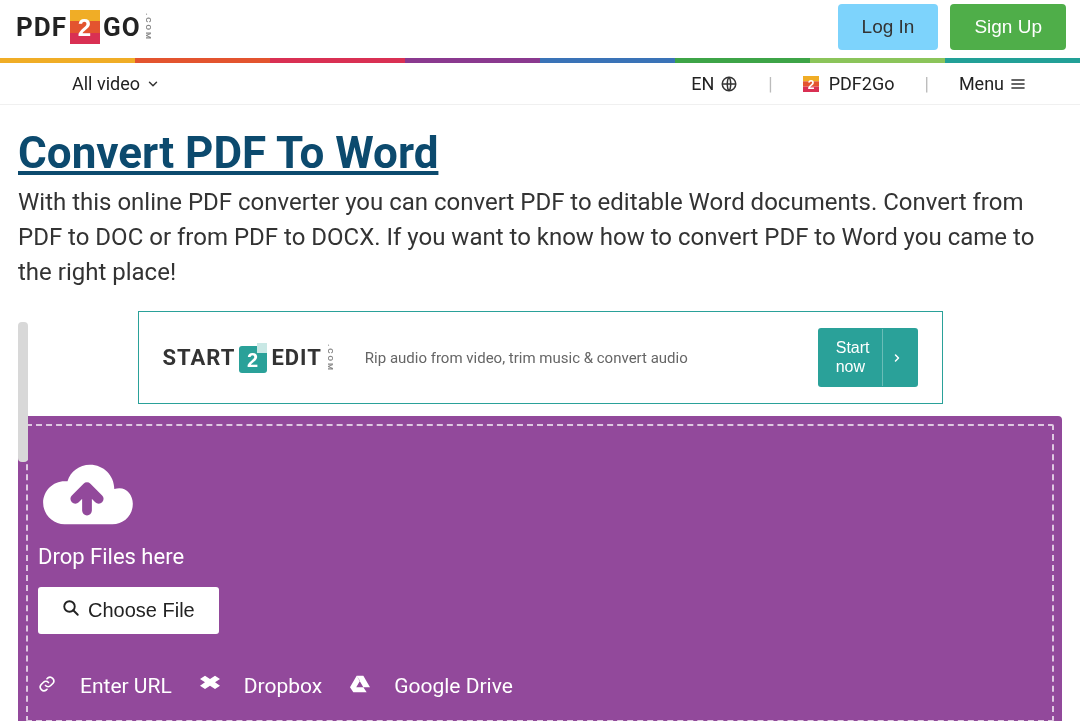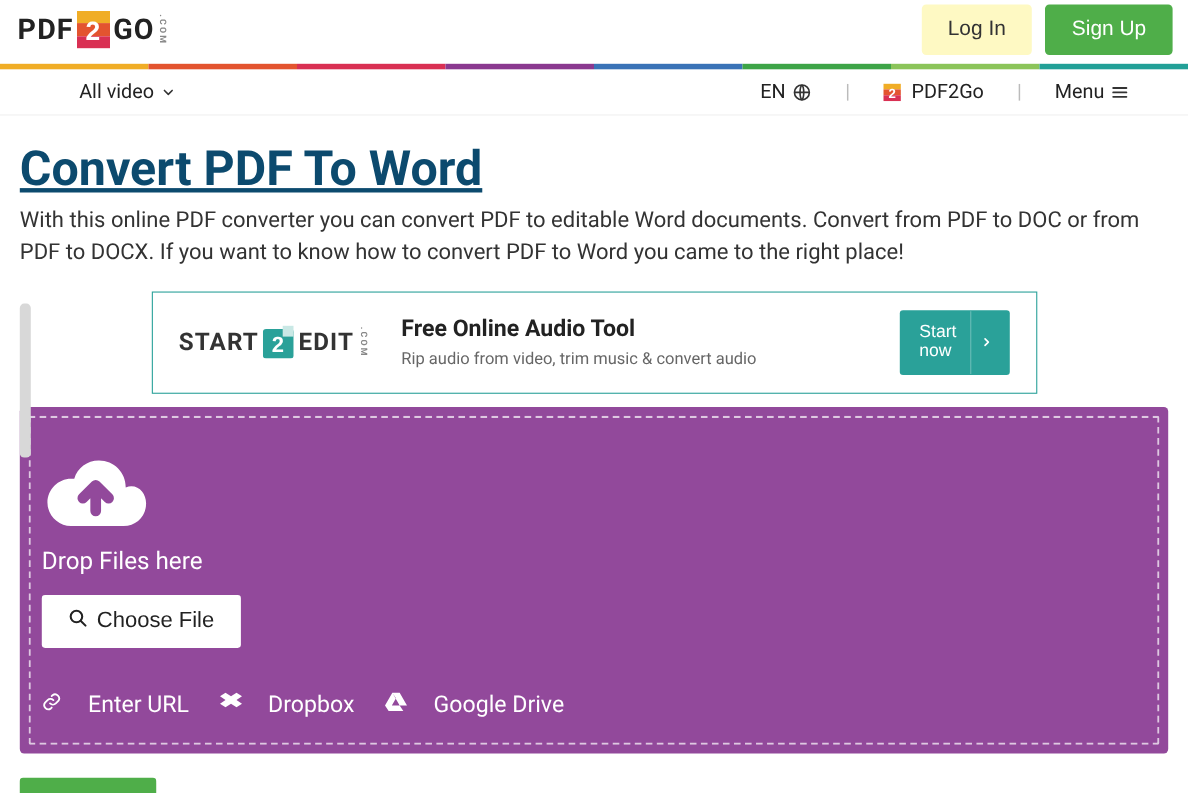--- a/index.html
+++ b/index.html
@@ -37,21 +37,21 @@
   .logo svg { display:block; }
   .logo .dotcom {
     font-size: 8px;
     color: #888;
     writing-mode: vertical-rl;
     letter-spacing: 2px;
     margin-left: 3px;
   }
   .auth { display: flex; align-items: center; gap: 12px; padding-right:4px;}
   .login {
-    background: #fef9c3;
+    background: #7dd3fc;
     border: none;
     padding: 12px 24px;
     font-size: 19px;
     border-radius: 4px;
     color: #333;
     cursor: pointer;
   }
   .signup {
     background: #4fae49;
     border: none;
@@ -85,21 +85,21 @@
   
   .container { padding: 8px 18px 20px 18px; }
   h1 {
     font-size: 44px;
     font-weight: 700;
     margin: 14px 0 6px 0;
     color: #0c4a6e;
     text-decoration: underline;
   }
   .subtitle {
-    font-size: 20px;
+    font-size: 24px;
     color: #333;
     line-height: 1.45;
     margin-bottom: 22px;
   }
   
   .ad {
     width: 805px;
     margin: 0 auto 12px auto;
     border: 1px solid #2aa199;
     background: #fff;
@@ -246,21 +246,20 @@
         <svg width="28" height="30" viewBox="0 0 28 30">
           <rect x="0" y="3" width="28" height="27" rx="3" fill="#2aa199"></rect>
           <rect x="18" y="0" width="10" height="10" fill="#c9e8e5"></rect>
           <text x="14" y="24" font-size="20" font-weight="700" fill="#fff" text-anchor="middle" font-family="Arial">2</text>
         </svg>
       </span>
       <span>EDIT</span>
       <span class="dotcom2">.COM</span>
     </div>
     <div class="ad-text">
-      <div class="ad-title">Free Online Audio Tool</div>
       <div class="ad-sub">Rip audio from video, trim music &amp; convert audio</div>
     </div>
     <button class="ad-btn">
       <span class="ad-btn-label" style="white-space:pre-line;">Start
 now</span>
       <span class="ad-btn-arrow">
         <svg width="12" height="14" viewBox="0 0 24 24">
             <path d="M9 6l6 6-6 6" stroke="#fff" stroke-width="3" fill="none" stroke-linecap="round" stroke-linejoin="round"></path>
           </svg>
       </span>

